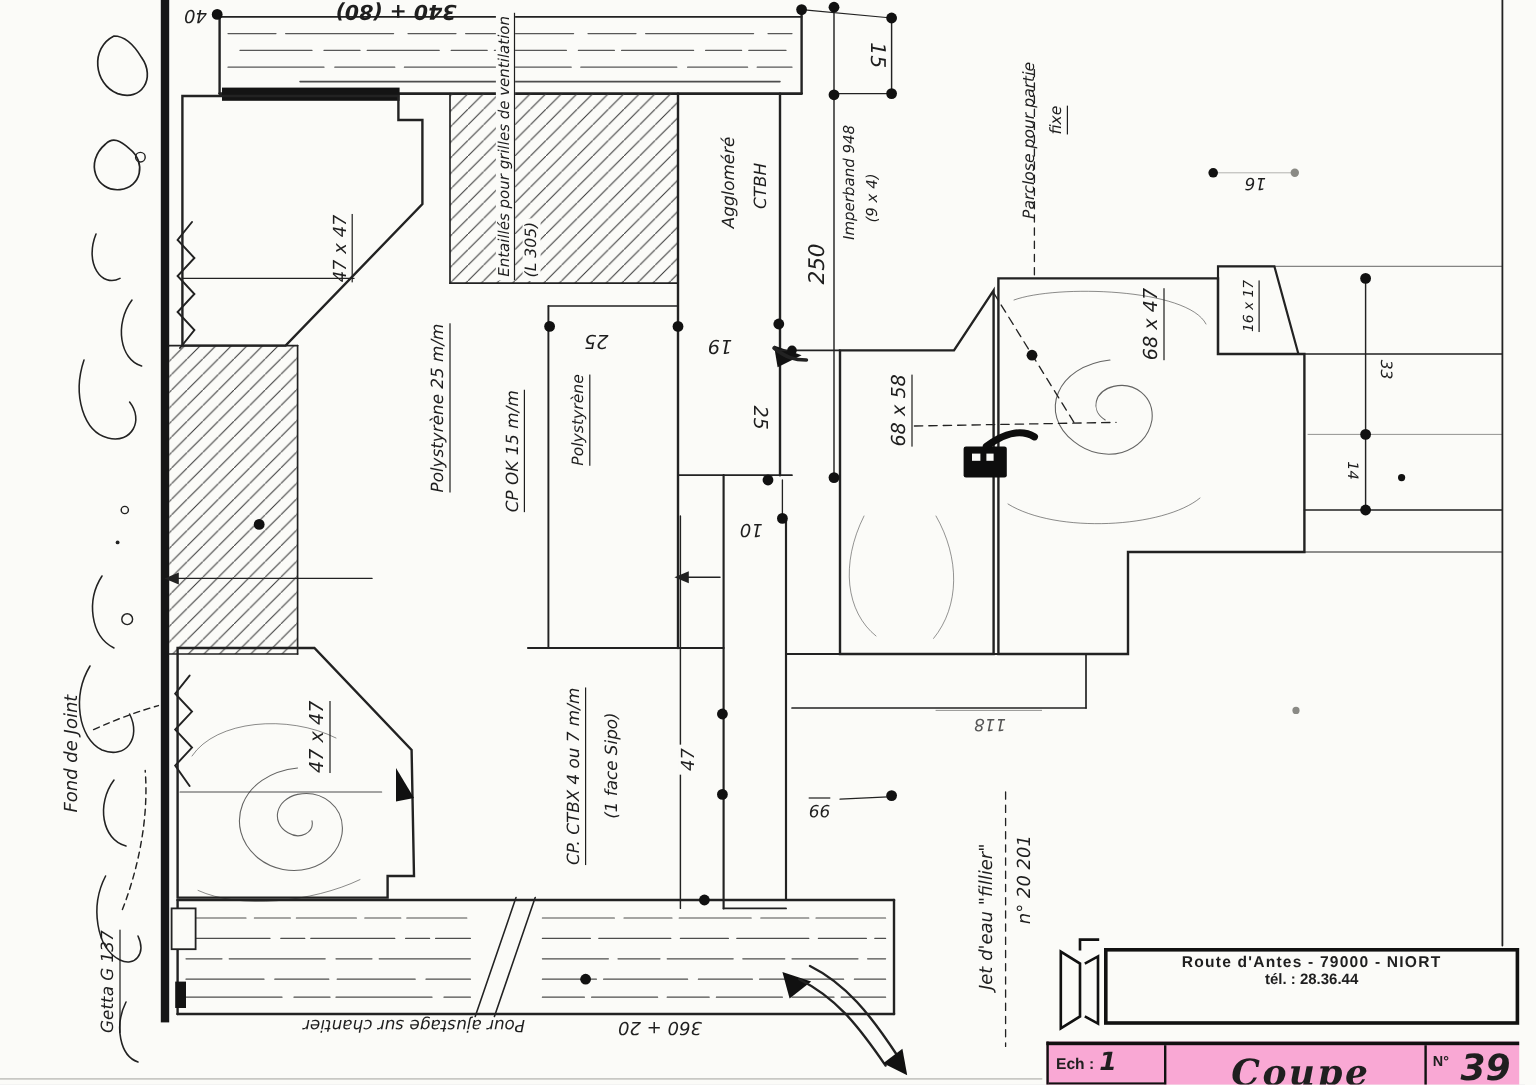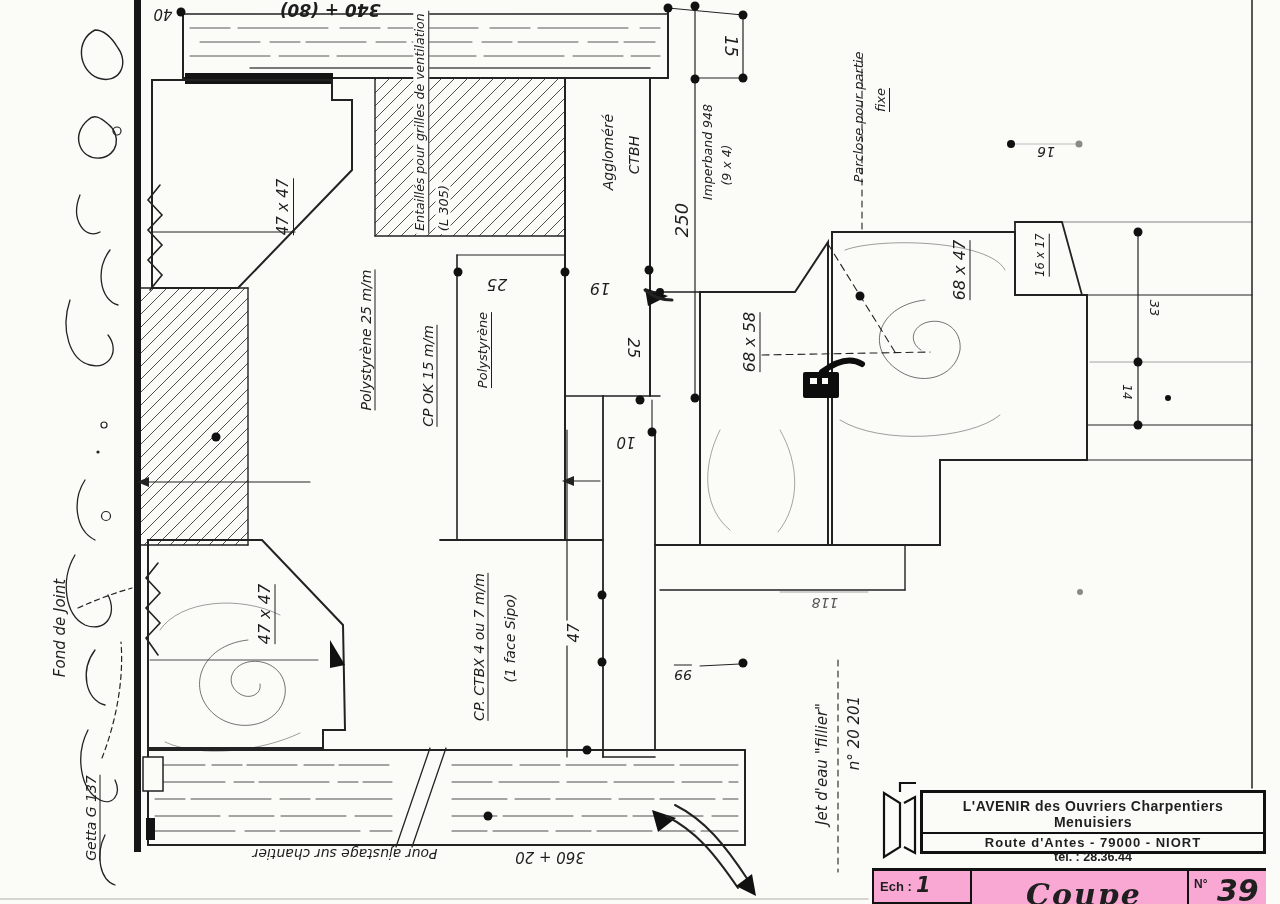--- a/index.html
+++ b/index.html
@@ -272,21 +272,20 @@
 <div class="lbl" style="left:822px;top:764px;font-size:15px;transform:translate(-50%,-50%) rotate(-90deg);">Jet d'eau "fillier"</div>
 <div class="lbl" style="left:854px;top:733px;font-size:15px;transform:translate(-50%,-50%) rotate(-90deg);">n° 20 201</div>
 
 <svg class="tb-logo" width="54" height="86" viewBox="0 0 54 86" stroke="#111" fill="none" stroke-width="2.2">
   <path d="M16,13 L16,77 L32,67 L32,23 Z"></path>
   <path d="M36,23 L47,17 L47,73 L36,67"></path>
   <path d="M32,12 L32,3 L48,3"></path>
 </svg>
 
 <div class="tb-co">
-  <div class="tb-company">L'AVENIR  des Ouvriers Charpentiers Menuisiers</div>
   <div class="tb-addr">Route d'Antes - 79000 - NIORT</div>
   <div class="tb-tel">tél. : 28.36.44</div>
 </div>
 
 <div class="tb-row">
   <div class="tb-ech">
     <span class="tb-ech-label">Ech :</span>
     <span class="tb-ech-value">1</span>
   </div>
   <div class="tb-date">Date</div>

